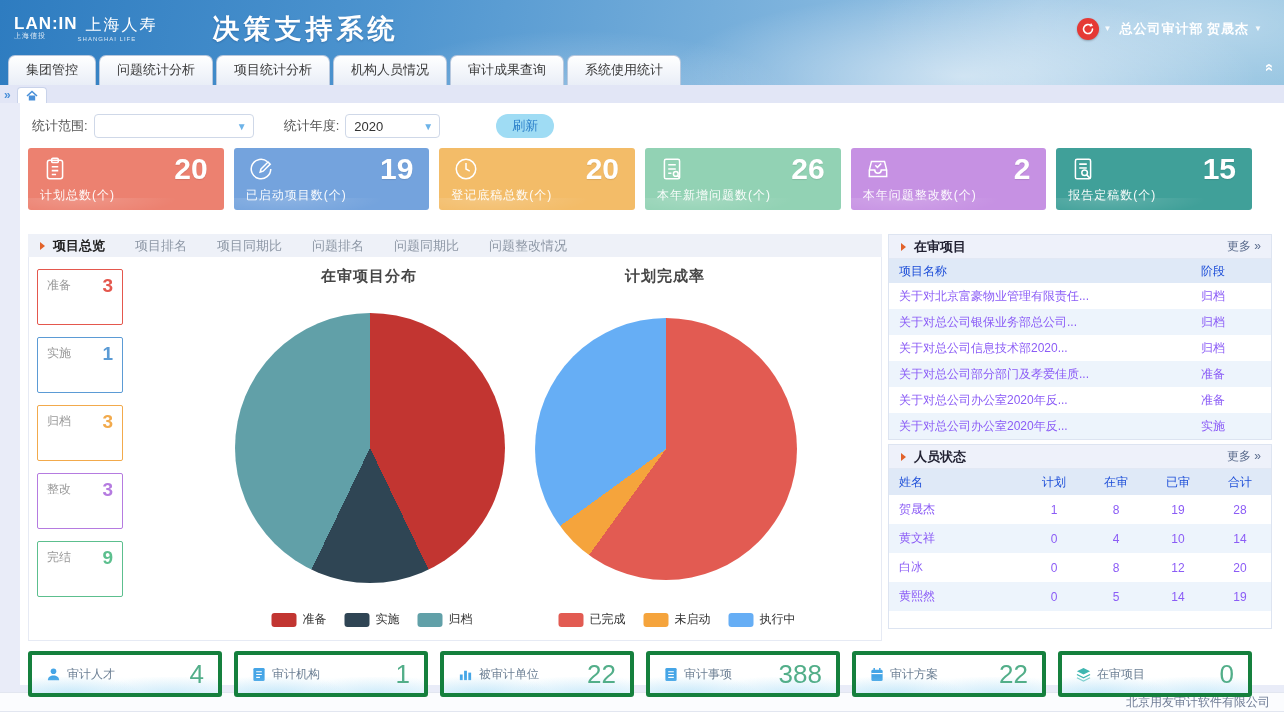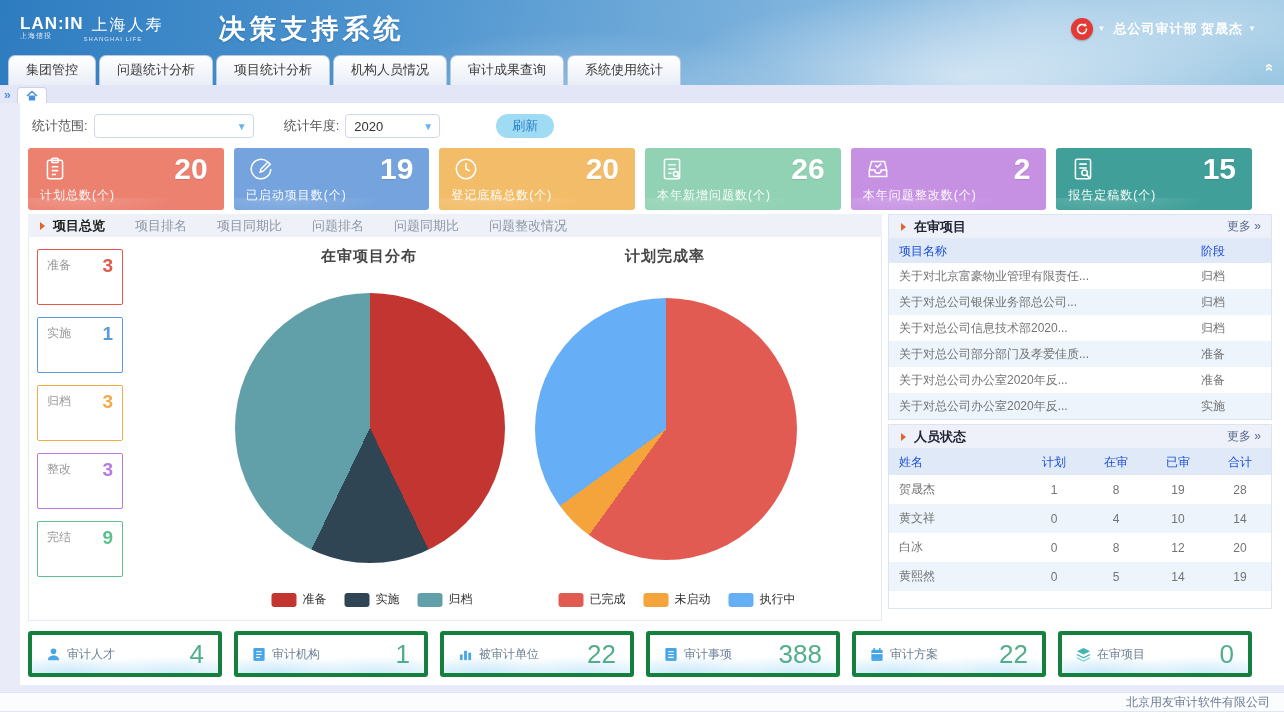--- a/index.html
+++ b/index.html
@@ -7,21 +7,21 @@
   body { font-family:"Liberation Sans","DejaVu Sans",sans-serif; background:#e9ecf8; font-size:13px; color:#333; }
 
   
   .sky { position:relative; height:85px;
     background:
       radial-gradient(ellipse 420px 120px at 75% 90%, rgba(255,255,255,.55), rgba(255,255,255,0) 70%),
       radial-gradient(ellipse 500px 140px at 95% 30%, rgba(255,255,255,.35), rgba(255,255,255,0) 70%),
       radial-gradient(ellipse 300px 90px at 45% 110%, rgba(255,255,255,.3), rgba(255,255,255,0) 70%),
       linear-gradient(100deg,#2e7cc0 0%,#4d94cf 30%,#74adda 55%,#9cc6e5 80%,#8abede 100%);
   }
-  .hdr { display:flex; align-items:center; height:57px; padding:0 20px; }
+  .hdr { display:flex; align-items:center; height:57px; padding:0 14px; }
   .logo { display:flex; align-items:center; color:#fff; }
   .logo-mark { font-weight:bold; font-size:17px; letter-spacing:1px; line-height:14px; text-align:center; }
   .logo-sub { font-size:7px; letter-spacing:1px; opacity:.85; }
   .logo-cn { font-size:16px; margin-left:8px; letter-spacing:2px; }
   .logo-en { font-size:6px; letter-spacing:1px; opacity:.8; }
   .app-title { color:#fff; font-size:27px; font-weight:bold; letter-spacing:4px; margin-left:55px; text-shadow:0 1px 2px rgba(0,40,90,.25); }
   .hdr-right { margin-left:auto; display:flex; align-items:center; color:#fff; font-size:13px; }
   .avatar { width:22px; height:22px; border-radius:50%; background:#e53935; display:flex; align-items:center; justify-content:center; box-shadow:0 1px 2px rgba(0,0,0,.25); }
   .caret { font-size:8px; margin:0 8px 0 5px; opacity:.9; }
   .user-txt { font-weight:bold; letter-spacing:1px; }
@@ -53,21 +53,21 @@
   
   .cards { display:flex; gap:10px; margin-top:7px; padding-right:32px; }
   .card { flex:1; height:62px; border-radius:3px; position:relative; color:#fff; padding:7px 12px; overflow:hidden; cursor:pointer; }
   .card::after { content:""; position:absolute; left:-10%; right:-10%; bottom:-14px; height:26px;
     background:radial-gradient(ellipse 60% 100% at 30% 0,rgba(255,255,255,.18),rgba(255,255,255,0) 70%); }
   .card .ico { position:absolute; left:14px; top:8px; }
   .card .num { position:absolute; right:16px; top:4px; font-size:30px; font-weight:bold; text-shadow:0 1px 1px rgba(0,0,0,.1); }
   .card .lbl { position:absolute; left:12px; bottom:6px; font-size:12px; opacity:.95; letter-spacing:1px; }
 
   
-  .cols { display:flex; margin-top:4px; }
+  .cols { display:flex; margin-top:24px; }
   .leftcol { width:854px; }
   .rightcol { width:384px; margin-left:6px; }
 
   .subtabs { height:23px; background:#eef1f8; display:flex; align-items:center; font-size:13px; }
   .subtab { color:#8d97a5; margin-right:30px; cursor:pointer; }
   .subtab.active { color:#222; font-weight:bold; }
   .tri { width:0; height:0; border-left:5px solid #e2622a; border-top:4px solid transparent; border-bottom:4px solid transparent; margin:0 8px 0 12px; }
 
   .chartblock { position:relative; height:384px; border:1px solid #e6eaf4; border-top:none; background:#fff; }
   .statusbox { position:absolute; left:8px; width:86px; height:56px; background:#fff; border:1px solid; border-radius:2px; padding:7px 9px; cursor:pointer; }
@@ -80,21 +80,21 @@
   .legend .item:first-child .sw { margin-left:0; }
   .legend .item { display:flex; align-items:center; cursor:pointer; }
   .tooltip { position:absolute; background:rgba(50,50,50,.88); color:#fff; border-radius:4px; padding:7px 12px; font-size:12px; line-height:18px; z-index:5; pointer-events:none; }
 
   
   .panel { border:1px solid #dde4f1; background:#fff; margin-bottom:4px; }
   .p-head { height:24px; background:#eef1fa; display:flex; align-items:center; font-size:13px; border-bottom:1px solid #e2e8f4; }
   .p-title { font-weight:bold; color:#223; }
   .p-more { margin-left:auto; margin-right:10px; font-size:12px; color:#5a6b8c; cursor:pointer; }
   .thead { display:flex; background:#dfe9f7; color:#1d4ed8; font-size:12px; align-items:center; }
-  .trow { display:flex; font-size:12px; color:#737373; align-items:center; cursor:pointer; }
+  .trow { display:flex; font-size:12px; color:#8b5cf6; align-items:center; cursor:pointer; }
   .trow:nth-child(even) { background:#edf4fc; }
   .proj .thead,{ } 
   .proj .thead { height:24px; }
   .proj .trow { height:26px; }
   .proj .c1 { flex:1; padding-left:10px; white-space:nowrap; overflow:hidden; }
   .proj .c2 { width:70px; }
   .pers .thead { height:26px; }
   .pers .trow { height:29px; }
   .pers .n1 { flex:1; padding-left:10px; }
   .pers .nc { width:62px; text-align:center; }

